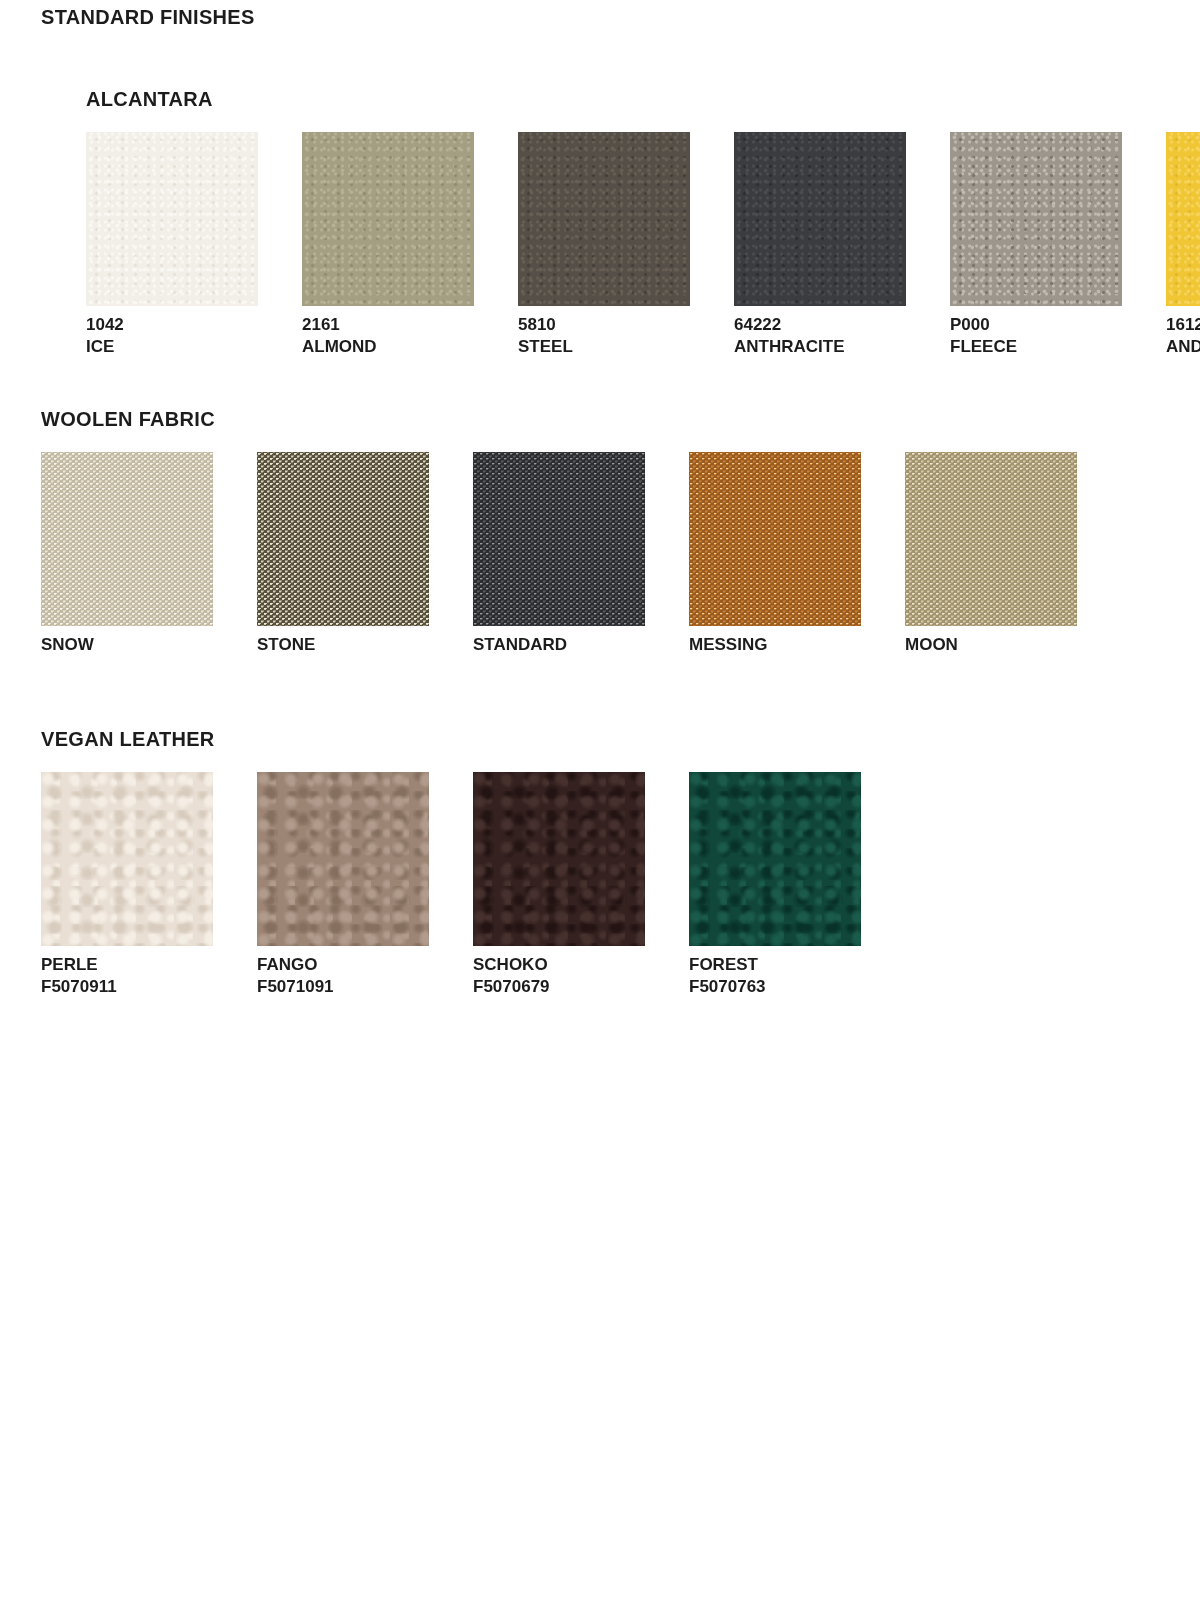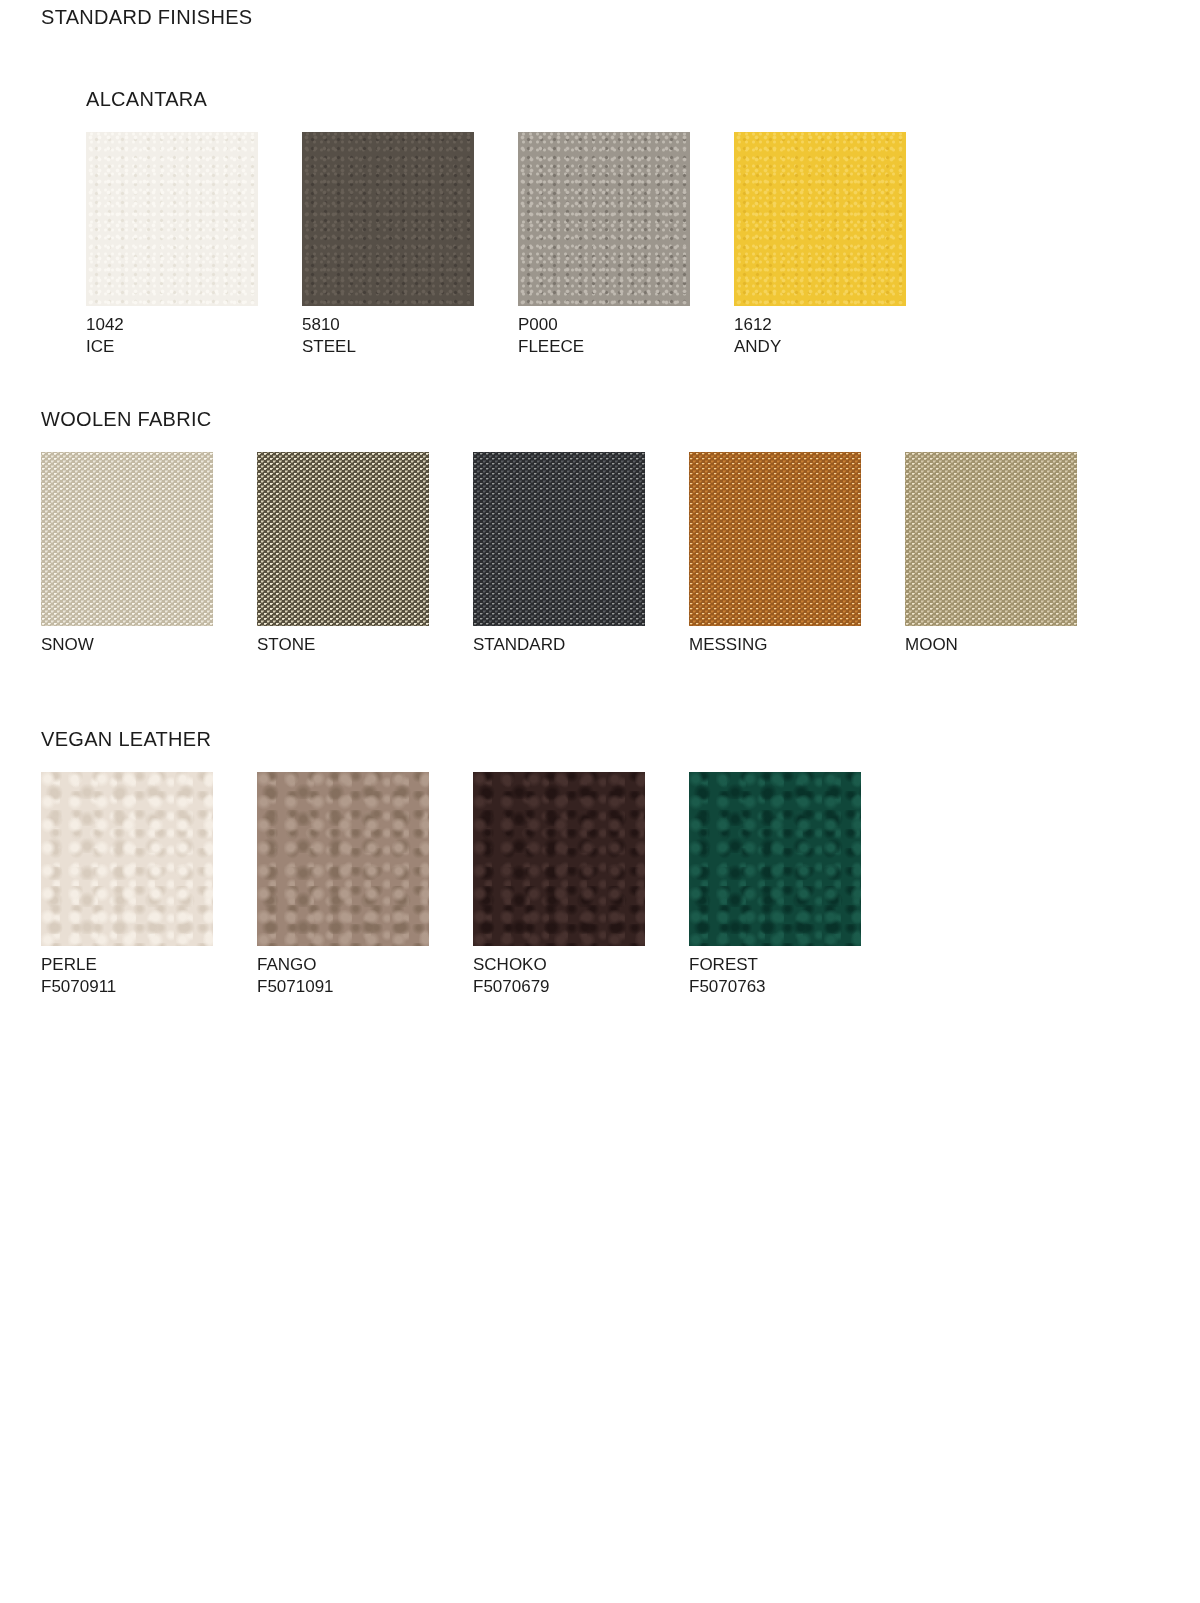--- a/index.html
+++ b/index.html
@@ -4,21 +4,21 @@
 <style>
   * { margin:0; padding:0; box-sizing:border-box; }
   html,body { background:#ffffff; }
   body {
     width:1200px; height:1603px;
     font-family:"Liberation Sans", sans-serif;
     color:#1c1c1c;
     position:relative;
     overflow:hidden;
   }
-  .page { position:absolute; inset:0; }
+  .page { position:absolute; inset:0;font-weight:bold; }
   .page-title {
     position:absolute; left:41px; top:6px;
     font-size:20px; line-height:23px; letter-spacing:.3px;
   }
   .section { position:absolute; left:41px; }
   .section-heading {
     font-size:20px; line-height:23px; letter-spacing:.3px;
   }
   .swatch-row {
     display:flex; gap:16px; margin-top:21px;
@@ -75,24 +75,38 @@
     <div class="section-heading">ALCANTARA</div>
     <div class="swatch-row">
       <div class="swatch-cell">
         <div class="swatch tex-suede" style="--base: #f2efe9; --light: #faf8f3; --dark: #e6e2d8;"></div>
         <div class="swatch-labels">
           <div class="label-line">1042</div>
           <div class="label-line">ICE</div>
         </div>
       </div>
       <div class="swatch-cell">
+        <div class="swatch tex-suede" style="--base: #a49f82; --light: #b6b196; --dark: #928d6f;"></div>
+        <div class="swatch-labels">
+          <div class="label-line">2161</div>
+          <div class="label-line">ALMOND</div>
+        </div>
+      </div>
+      <div class="swatch-cell">
         <div class="swatch tex-suede" style="--base: #564f47; --light: #675f56; --dark: #453f39;"></div>
         <div class="swatch-labels">
           <div class="label-line">5810</div>
           <div class="label-line">STEEL</div>
+        </div>
+      </div>
+      <div class="swatch-cell">
+        <div class="swatch tex-suede" style="--base: #3b3c3f; --light: #4b4c4f; --dark: #2d2e31;"></div>
+        <div class="swatch-labels">
+          <div class="label-line">64222</div>
+          <div class="label-line">ANTHRACITE</div>
         </div>
       </div>
       <div class="swatch-cell">
         <div class="swatch tex-suede" style="--base: #9c968d; --light: #c0bab1; --dark: #7b756d;"></div>
         <div class="swatch-labels">
           <div class="label-line">P000</div>
           <div class="label-line">FLEECE</div>
         </div>
       </div>
       <div class="swatch-cell">

